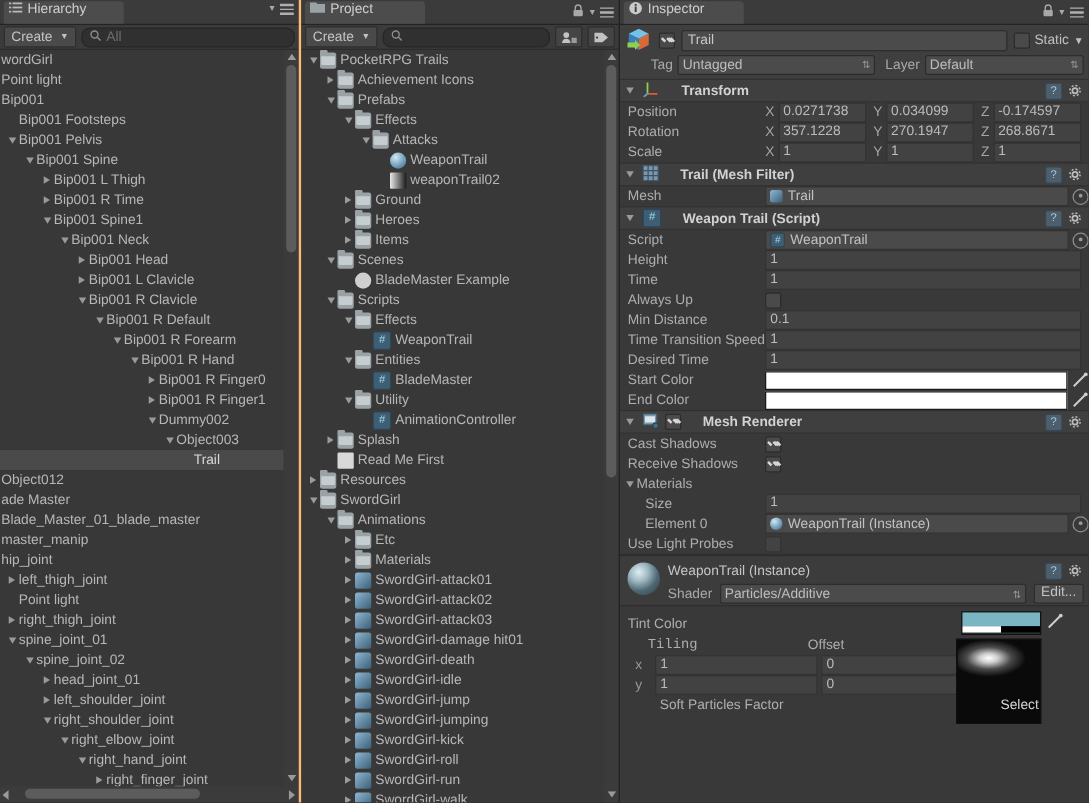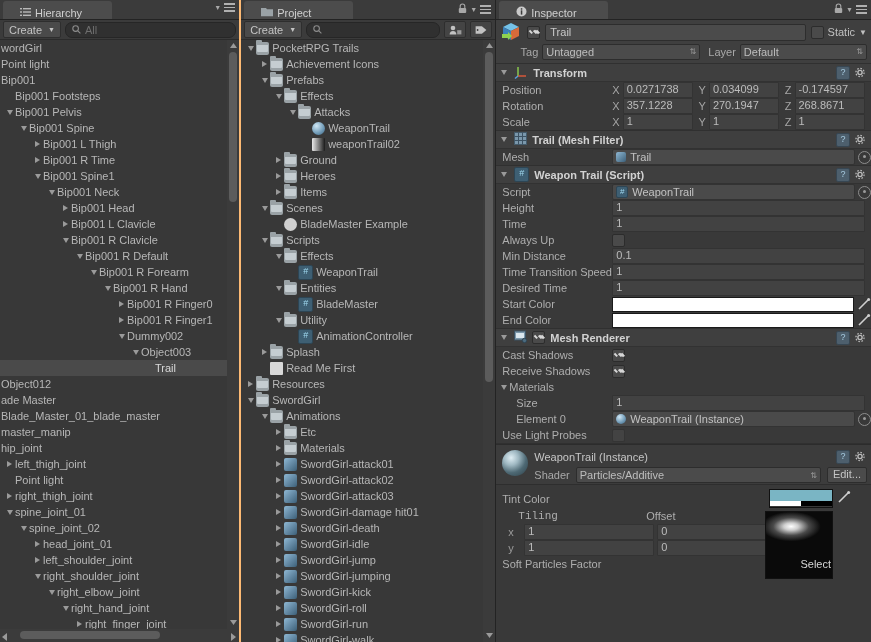--- a/index.html
+++ b/index.html
@@ -4,22 +4,22 @@
 <style>
   html,body{margin:0;padding:0;background:#383838;}
   body{width:871px;height:642px;overflow:hidden;
        font-family:"Liberation Sans","DejaVu Sans",sans-serif;
        font-size:11px;color:#b4b4b4;-webkit-font-smoothing:antialiased;}
   .app{position:relative;width:871px;height:642px;display:flex;background:#2b2b2b;}
 
   
   .panel{position:relative;display:flex;flex-direction:column;height:642px;background:#383838;overflow:hidden;}
   .tabbar{position:relative;height:19px;background:#3b3b3b;border-bottom:1px solid #232323;flex:0 0 19px;}
-  .tab{position:absolute;left:3px;top:1px;height:18px;padding:0 14px 0 17px;background:#4c4c4c;
-       border-top-left-radius:3px;border-top-right-radius:3px;display:flex;align-items:flex-end;gap:4px;
+  .tab{position:absolute;left:3px;top:1px;height:18px;padding:0 14px 0 4px;background:#4c4c4c;
+       border-top-left-radius:3px;border-top-right-radius:3px;display:flex;align-items:flex-start;gap:4px;
        color:#cfcfcf;font-size:11px;min-width:78px;}
   .tab .tabtxt{white-space:nowrap;}
   .tabmenu{position:absolute;right:4px;top:3px;display:flex;align-items:center;gap:3px;}
   .toolbar{height:19px;flex:0 0 19px;background:#3b3b3b;display:flex;align-items:center;gap:4px;padding:0 3px;border-bottom:1px solid #2b2b2b;}
   .createbtn{height:15px;background:#4a4a4a;border:1px solid #2e2e2e;border-radius:2px;color:#c4c4c4;
              padding:0 5px;display:flex;align-items:center;gap:6px;font-size:11px;}
   .searchbox{flex:1;height:14px;background:#303030;border:1px solid #262626;border-radius:7px;
              display:flex;align-items:center;padding:0 6px;gap:4px;color:#6e6e6e;font-size:11px;min-width:10px;}
   .iconbtn{width:20px;height:15px;background:#444;border:1px solid #2e2e2e;border-radius:2px;
            display:flex;align-items:center;justify-content:center;}
@@ -66,21 +66,21 @@
   .dropdown .caret{position:absolute;right:3px;color:#9a9a9a;font-size:8px;}
   .cbox{width:11px;height:11px;background:#4a4a4a;border:1px solid #2c2c2c;border-radius:2px;
         position:relative;flex:0 0 11px;}
   .cbox.on:after{content:"";position:absolute;left:1px;top:4px;width:4px;height:1.5px;background:#d6d6d6;
         transform:rotate(45deg);box-shadow:3px -3px 0 0 #d6d6d6,4px -4px 0 0 #d6d6d6,5px -5px 0 0 #d6d6d6;}
   .cbox.dis{background:#434343;border-color:#343434;}
 
   .comp{border-bottom:1px solid #303030;background:#393939;}
   .comphead{height:17px;display:flex;align-items:center;gap:5px;background:#3f3f3f;padding:0 4px 0 2px;
             border-bottom:1px solid #323232;}
-  .comphead .ctitle{font-weight:bold;color:#d2d2d2;font-size:11px;}
+  .comphead .ctitle{font-weight:bold;color:#d2d2d2;font-size:11px;margin-left:12px;}
   .comphead .right{margin-left:auto;display:flex;align-items:center;gap:4px;}
   .helpico{width:12px;height:12px;background:#4d5f6d;border:1px solid #374652;border-radius:2px;
            color:#a7cbe0;font-size:9px;line-height:11px;text-align:center;}
   .gearico{width:13px;height:12px;position:relative;}
   .prow{height:16px;display:flex;align-items:center;padding-left:6px;font-size:11px;color:#aeaeae;}
   .pname{width:110px;flex:0 0 110px;white-space:nowrap;overflow:hidden;}
   .pname.ind{padding-left:14px;width:96px;flex:0 0 96px;}
   .field{height:14px;background:#424242;border:1px solid #333;border-radius:1px;color:#bcbcbc;
          padding:0 3px;line-height:13px;font-size:11px;overflow:hidden;white-space:nowrap;}
   .axis{display:flex;align-items:center;gap:3px;flex:1;min-width:0;}
@@ -1118,21 +1118,21 @@
           <div class="prow" style="height:16px;">
             <span class="minicol" style="width:16px;padding-left:6px;">x</span>
             <span class="field" style="width:122px;">1</span>
             <span class="field" style="width:148px;margin-left:3px;">0</span>
           </div>
           <div class="prow" style="height:16px;">
             <span class="minicol" style="width:16px;padding-left:6px;">y</span>
             <span class="field" style="width:122px;">1</span>
             <span class="field" style="width:148px;margin-left:3px;">0</span>
           </div>
-          <div class="prow" style="height:16px;">
+          <div class="prow" style="height:16px;text-align:center;">
             <span class="pname" style="width:150px;flex:0 0 150px;">Soft Particles Factor</span>
           </div>
 
           <div class="tintswatch">
             <div class="tintfill" id="tintfill" style="background: rgb(122, 181, 196);"></div>
             <div class="tintalpha"></div>
           </div>
           <span class="pick" style="position:absolute;right:20px;top:5px;">
             <svg width="14" height="14" viewBox="0 0 14 14">
                 <line x1="2" y1="12" x2="11" y2="3" stroke="#cfcfcf" stroke-width="1.6"></line>

